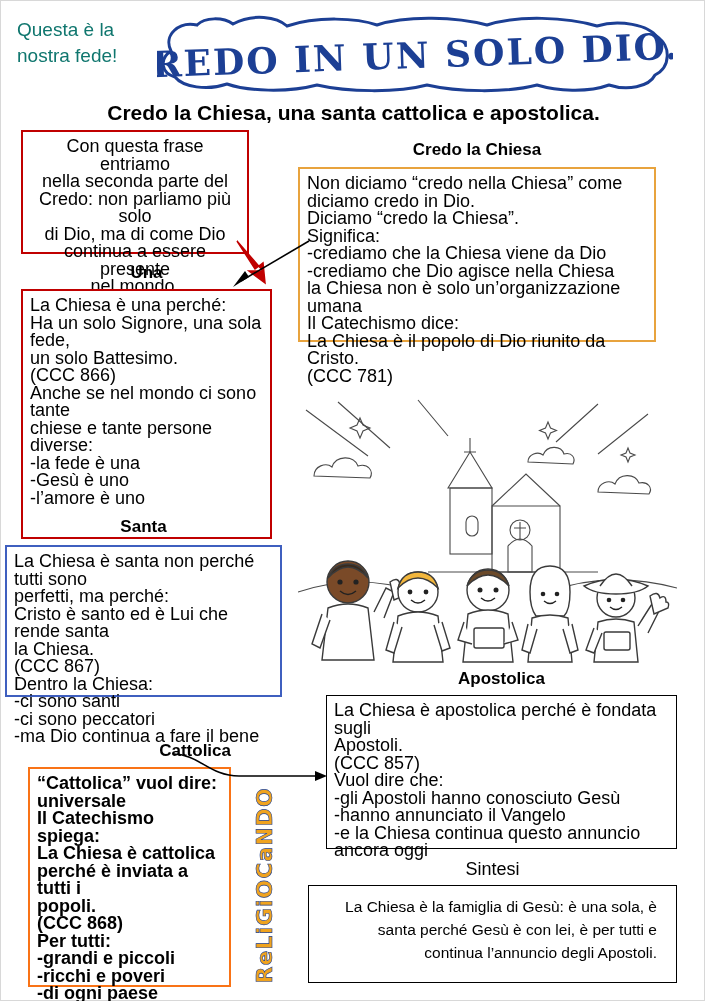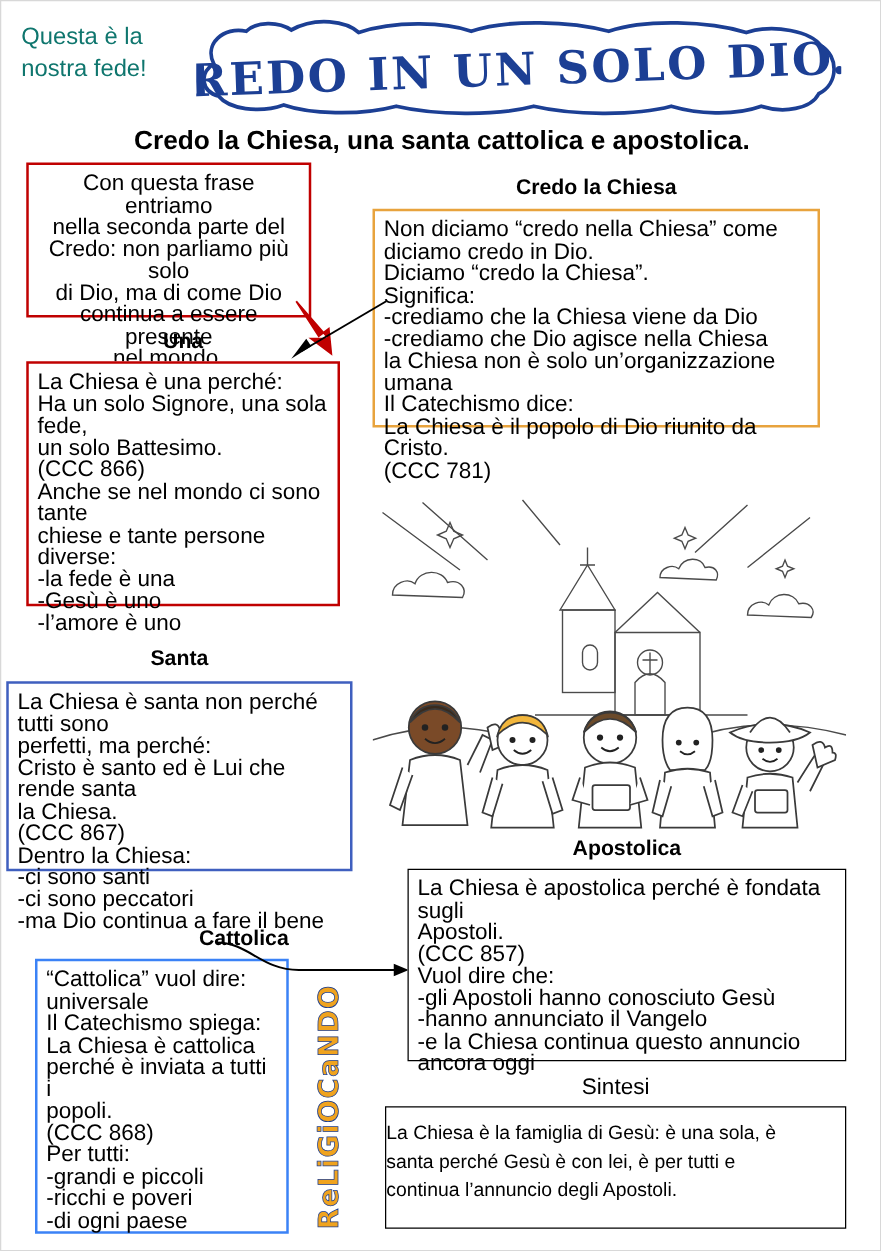--- a/index.html
+++ b/index.html
@@ -65,48 +65,48 @@
     box-sizing: border-box;
     font-size: 18px;
     line-height: 17.5px;
     padding: 6px 7px;
     background: #ffffff;
     white-space: pre-line;
   }
   .box.red { border: 2px solid #c00000; }
   .box.orange { border: 2px solid #e8a33d; }
   .box.blue { border: 2px solid #3f5fbf; }
-  .box.cyan { border: 2px solid #3b82f6; }
+  .box.cyan { border: 2px solid #f97316; font-weight: bold; }
   .box.black { border: 1.5px solid #000000; }
 
   #intro-box {
     left: 20px; top: 129px; width: 228px; height: 124px;
     text-align: center;
   }
   #credo-chiesa-box {
     left: 297px; top: 166px; width: 358px; height: 175px;
   }
   #una-box {
-    left: 20px; top: 288px; width: 251px; height: 196px;
+    left: 20px; top: 288px; width: 251px; height: 250px;
   }
   #santa-box {
     left: 4px; top: 544px; width: 277px; height: 152px;
   }
   #cattolica-box {
     left: 27px; top: 766px; width: 203px; height: 220px;
   }
   #apostolica-box {
     left: 325px; top: 694px; width: 351px; height: 154px;
   }
   #sintesi-box {
     left: 307px; top: 884px; width: 369px; height: 98px;
-    text-align: left;
+    text-align: right;
     font-size: 15.5px;
     line-height: 23px;
-    padding: 9px 0;
+    padding: 9px 19px;
   }
 
   
   .illustration {
     position: absolute;
     left: 297px;
     top: 395px;
     width: 379px;
     height: 272px;
     background: #ffffff;

